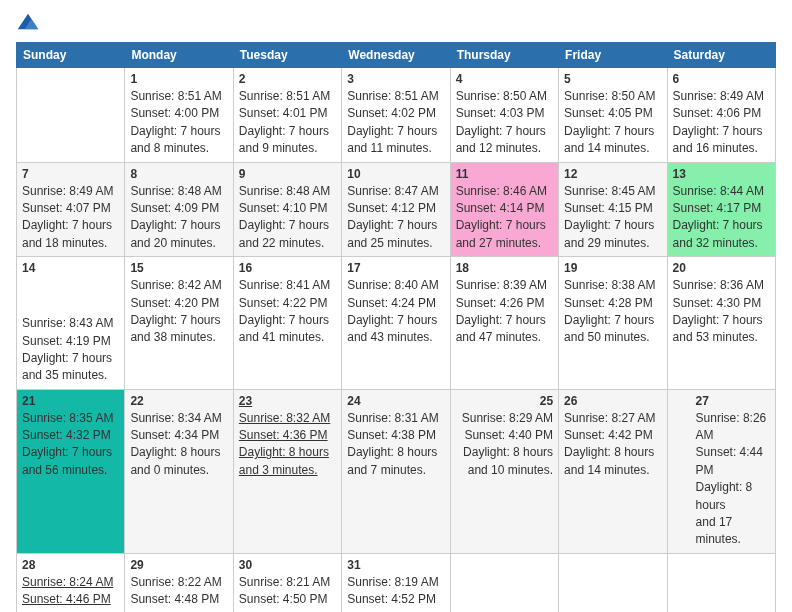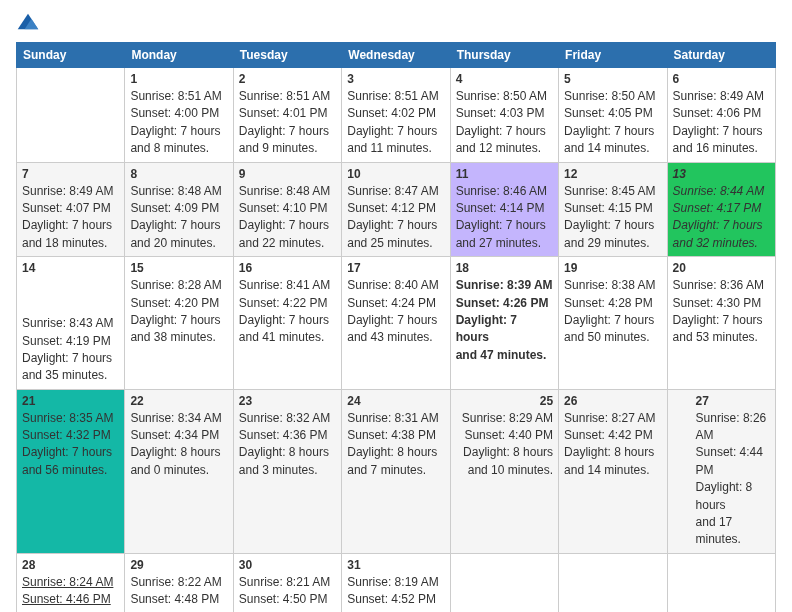--- a/index.html
+++ b/index.html
@@ -192,74 +192,74 @@
 Daylight: 7 hours
 and 22 minutes.</div>
           </td>
           <td style="background: rgb(245, 245, 245);">
             <span class="day-number">10</span>
             <div class="day-info" style="white-space: pre-line;">Sunrise: 8:47 AM
 Sunset: 4:12 PM
 Daylight: 7 hours
 and 25 minutes.</div>
           </td>
-          <td style="background: #c4b5fd;">
+          <td style="background: #f9a8d4;">
             <span class="day-number">11</span>
             <div class="day-info" style="white-space: pre-line;">Sunrise: 8:46 AM
 Sunset: 4:14 PM
 Daylight: 7 hours
 and 27 minutes.</div>
           </td>
           <td style="background: rgb(245, 245, 245);">
             <span class="day-number">12</span>
             <div class="day-info" style="white-space: pre-line;">Sunrise: 8:45 AM
 Sunset: 4:15 PM
 Daylight: 7 hours
 and 29 minutes.</div>
           </td>
-          <td style="background: #22c55e; font-style: italic;">
+          <td style="background: #86efac;">
             <span class="day-number">13</span>
             <div class="day-info" style="white-space: pre-line;">Sunrise: 8:44 AM
 Sunset: 4:17 PM
 Daylight: 7 hours
 and 32 minutes.</div>
           </td>
         </tr>
         <tr>
           <td>
             <span class="day-number">14</span>
             <div class="day-info" style="white-space: pre-line; margin-top: 40px;">Sunrise: 8:43 AM
 Sunset: 4:19 PM
 Daylight: 7 hours
 and 35 minutes.</div>
           </td>
           <td>
             <span class="day-number">15</span>
-            <div class="day-info" style="white-space: pre-line;">Sunrise: 8:28 AM
+            <div class="day-info" style="white-space: pre-line;">Sunrise: 8:42 AM
 Sunset: 4:20 PM
 Daylight: 7 hours
 and 38 minutes.</div>
           </td>
           <td>
             <span class="day-number">16</span>
             <div class="day-info" style="white-space: pre-line;">Sunrise: 8:41 AM
 Sunset: 4:22 PM
 Daylight: 7 hours
 and 41 minutes.</div>
           </td>
           <td>
             <span class="day-number">17</span>
             <div class="day-info" style="white-space: pre-line;">Sunrise: 8:40 AM
 Sunset: 4:24 PM
 Daylight: 7 hours
 and 43 minutes.</div>
           </td>
           <td>
             <span class="day-number">18</span>
-            <div class="day-info" style="white-space: pre-line; font-weight: bold;">Sunrise: 8:39 AM
+            <div class="day-info" style="white-space: pre-line;">Sunrise: 8:39 AM
 Sunset: 4:26 PM
 Daylight: 7 hours
 and 47 minutes.</div>
           </td>
           <td>
             <span class="day-number">19</span>
             <div class="day-info" style="white-space: pre-line;">Sunrise: 8:38 AM
 Sunset: 4:28 PM
 Daylight: 7 hours
 and 50 minutes.</div>
@@ -280,21 +280,21 @@
 Daylight: 7 hours
 and 56 minutes.</div>
           </td>
           <td style="background: rgb(245, 245, 245); margin-top: 23px;">
             <span class="day-number">22</span>
             <div class="day-info" style="white-space: pre-line;">Sunrise: 8:34 AM
 Sunset: 4:34 PM
 Daylight: 8 hours
 and 0 minutes.</div>
           </td>
-          <td style="background: rgb(245, 245, 245);">
+          <td style="background: rgb(245, 245, 245); text-decoration: underline;">
             <span class="day-number">23</span>
             <div class="day-info" style="white-space: pre-line;">Sunrise: 8:32 AM
 Sunset: 4:36 PM
 Daylight: 8 hours
 and 3 minutes.</div>
           </td>
           <td style="background: rgb(245, 245, 245);">
             <span class="day-number">24</span>
             <div class="day-info" style="white-space: pre-line;">Sunrise: 8:31 AM
 Sunset: 4:38 PM

